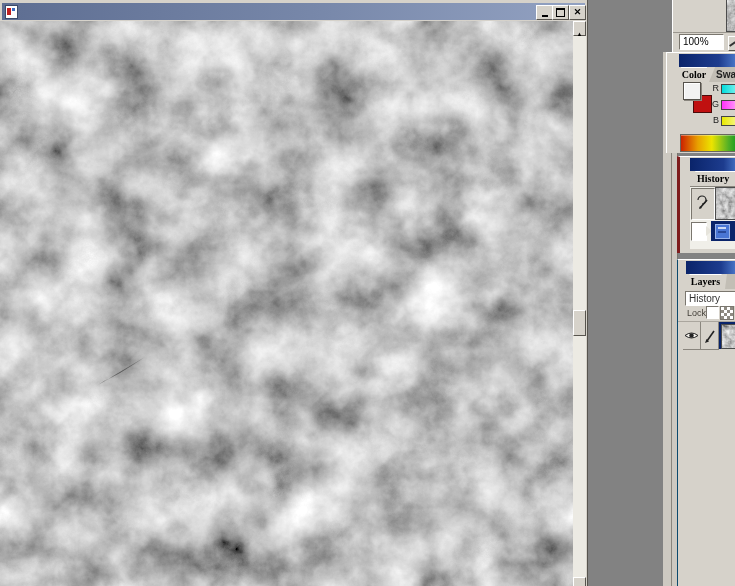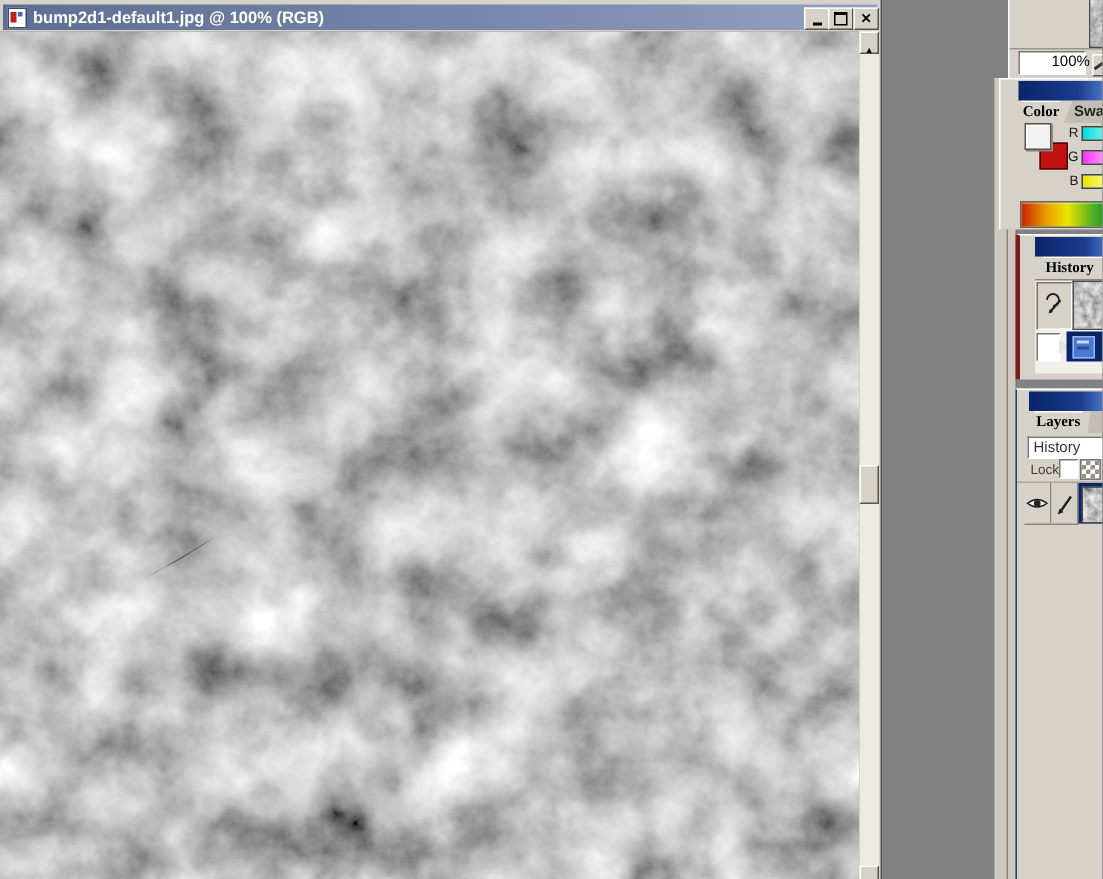--- a/index.html
+++ b/index.html
@@ -35,21 +35,20 @@
 
   <div class="abs chrome" style="left:0;top:0;width:587px;height:586px;border-right:1px solid #57544e;">
 
     <div class="abs" style="left:2px;top:3px;width:583px;height:17px;
                 background:linear-gradient(90deg,#5e6e92,#7888aa 55%,#93a2c2);
                 display:flex;align-items:center;">
       <div style="width:11px;height:12px;background:#fff;border:1px solid #3a4a6a;margin:0 4px 0 3px;position:relative;">
         <div class="abs" style="left:1px;top:2px;width:4px;height:7px;background:#c02020;"></div>
         <div class="abs" style="left:6px;top:2px;width:3px;height:3px;background:#3a6ac0;"></div>
       </div>
-      <span style="font-size:11px;font-weight:bold;color:#ffffff;white-space:nowrap;">bump2d1-default1.jpg @ 100% (RGB)</span>
     </div>
 
     <div class="abs winbtn raised" style="left:536px;top:5px;">
       <div style="width:6px;height:2px;background:#000;margin-top:7px;"></div>
     </div>
     <div class="abs winbtn raised" style="left:552px;top:5px;">
       <div style="width:7px;height:6px;border:1px solid #000;border-top-width:2px;"></div>
     </div>
     <div class="abs winbtn raised" style="left:569px;top:5px;">
       <span>✕</span>
@@ -100,21 +99,21 @@
               <feFuncR type="linear" slope="1.8" intercept="-0.38"></feFuncR>
               <feFuncG type="linear" slope="1.8" intercept="-0.38"></feFuncG>
               <feFuncB type="linear" slope="1.8" intercept="-0.38"></feFuncB>
             </feComponentTransfer>
         </filter>
         <rect width="10" height="31" filter="url(#nNav)"></rect>
       </svg>
     </div>
     <div class="abs" style="left:0;top:32px;width:63px;height:1px;background:#9a968e;"></div>
     <div class="abs sunken" style="left:6px;top:34px;width:43px;height:14px;background:#ffffff;">
-      <span style="font-size:10px;color:#000;padding-left:21px;line-height:14px;display:block;">100%</span>
+      <span style="font-size:10px;color:#000;padding-left:3px;line-height:14px;display:block;">100%</span>
     </div>
     <div class="abs raised chrome" style="left:55px;top:36px;width:8px;height:13px;overflow:hidden;">
       <div style="width:7px;height:2px;background:#333;margin-top:6px;transform:rotate(-35deg);"></div>
     </div>
   </div>
 
   <div class="abs chrome" style="left:666px;top:52px;width:69px;height:100px;border-left:1px solid #fff;border-top:1px solid #fff;">
     <div class="abs navy" style="left:12px;top:1px;width:57px;height:13px;"></div>
     <div class="abs tab tab-active" style="left:12px;top:14px;width:30px;height:15px;">
       <span>Color</span>

